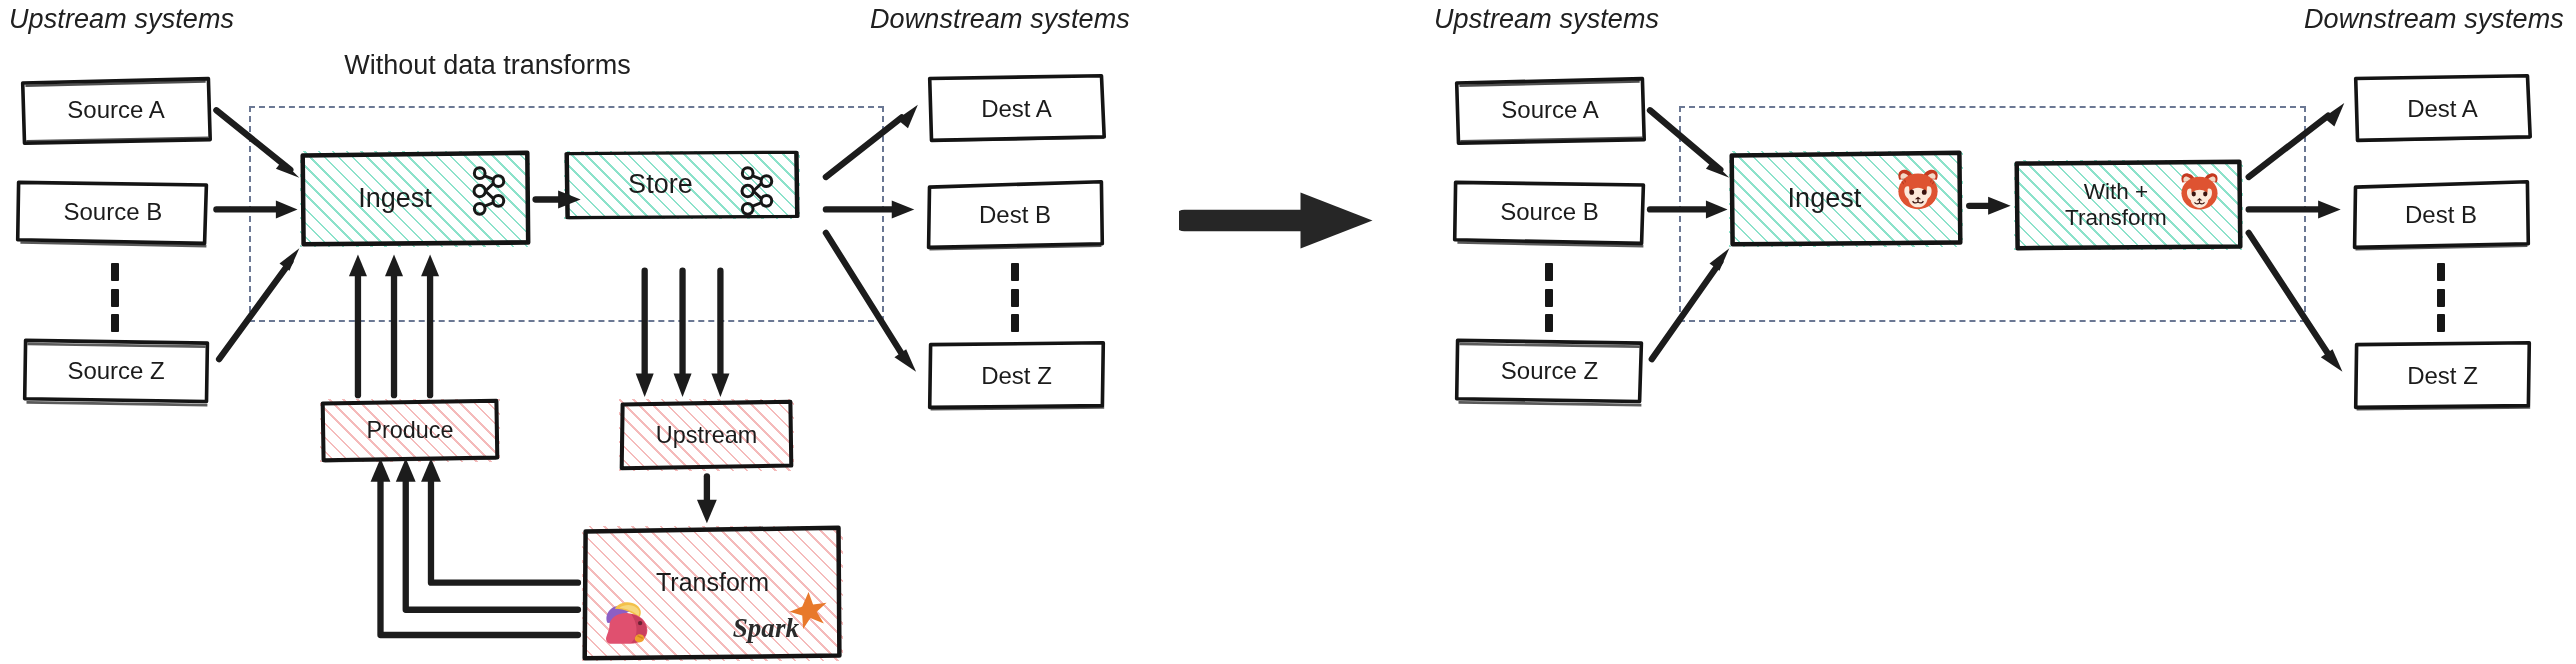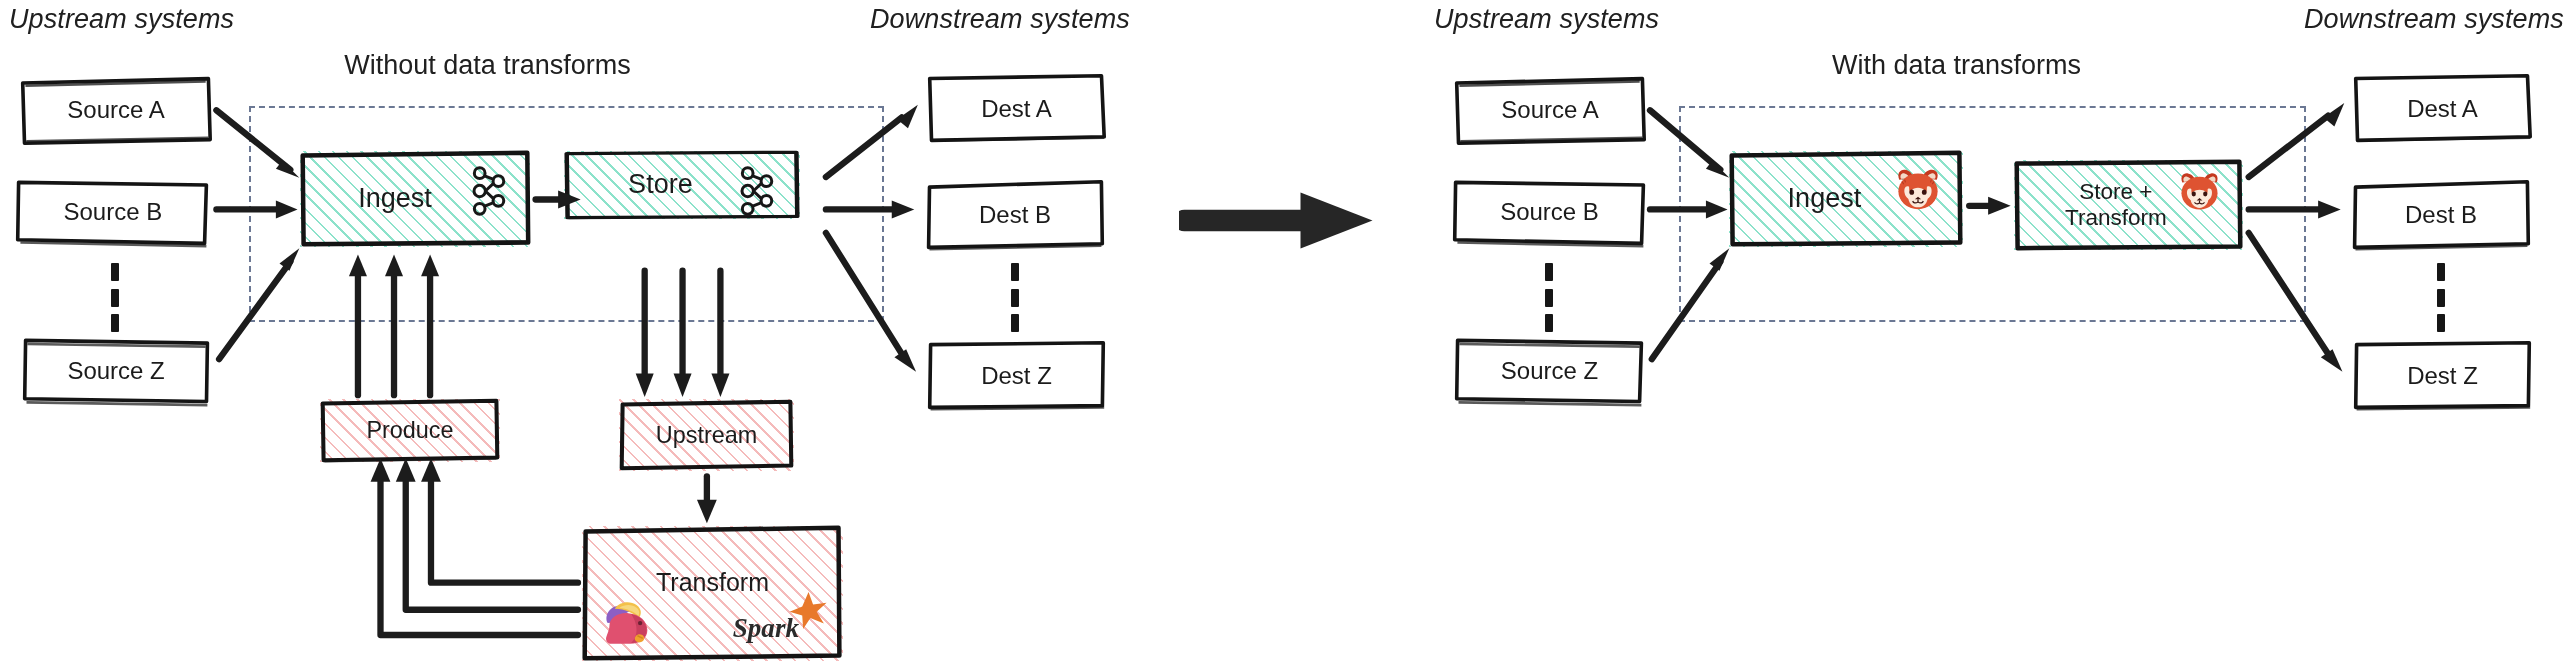--- a/index.html
+++ b/index.html
@@ -330,21 +330,20 @@
     <svg viewBox="0 0 230 90" width="207" height="81">
       <path d="M6 45 L150 45" stroke="#262626" stroke-width="24" stroke-linecap="round" fill="none"></path>
       <polygon points="215,45 135,14 135,76" fill="#262626"></polygon>
     </svg>
   </div>
 
   <div class="abs caption" style="left:1434px;top:3.6px;">Upstream systems</div>
 
   <div class="abs caption" style="left:2304px;top:3.6px;">Downstream systems</div>
 
-  <div class="abs panel-title" style="left:1767px;top:50px;width:379px;">With data transforms</div>
 
   <div class="abs dashbound" style="left:1679px;top:106px;width:627px;height:216px;"></div>
 
   <div class="abs hbox" style="left:1454px;top:75px;width:192px;height:70px;">
     <svg class="frame" viewBox="0 0 213 78" preserveAspectRatio="none">
       <path d="M3 9 L209 4 L211 72 L5 76 Z" fill="#fff" stroke="#141414" stroke-width="4" stroke-linejoin="round"></path>
       <path d="M6 12 L206 7" stroke="#141414" stroke-width="3" fill="none" opacity=".75"></path>
       <path d="M7 74 L209 70" stroke="#141414" stroke-width="3" fill="none" opacity=".75"></path>
     </svg>
     <span class="lbl">Source A</span>
@@ -399,21 +398,21 @@
       </svg>
     </span>
   </div>
 
   <div class="abs fbox" style="left:2014px;top:160px;width:229px;height:90px;font-size:22.5px;">
     <div class="hatch-green"></div>
     <svg class="frame" viewBox="0 0 254 100" preserveAspectRatio="none" style="position:absolute;left:0;top:0;width:100%;height:100%;z-index:2;">
       <path d="M3 4 L250 2 L251 96 L4 98 Z" fill="none" stroke="#141414" stroke-width="5" stroke-linejoin="round"></path>
     </svg>
     <span class="lbl" style="transform:translateX(-12.6px);text-align:center;">
-      <span style="display:block;">Store +</span>
+      <span style="display:block;">With +</span>
       <span style="display:block;">Transform</span>
     </span>
     <span class="icon" style="right:20px;top:10.8px;width:47px;height:41px;">
       <svg viewBox="0 0 56 50" width="47" height="41">
         <path d="M7 14 C4 7 8 2 14 3 C19 4 22 8 23 12 Z" fill="#c4391f"></path>
         <path d="M49 14 C52 7 48 2 42 3 C37 4 34 8 33 12 Z" fill="#c4391f"></path>
         <path d="M9 13 C7 9 10 6 13 7 C16 8 18 10 19 13 Z" fill="#f3d9c6"></path>
         <path d="M47 13 C49 9 46 6 43 7 C40 8 38 10 37 13 Z" fill="#f3d9c6"></path>
         <ellipse cx="28" cy="27" rx="22" ry="20" fill="#de5331"></ellipse>
         <path d="M18 22 C14 20 12 24 13 29 C14 34 18 37 22 36 C19 32 18 27 18 22 Z" fill="#fbe9da"></path>

